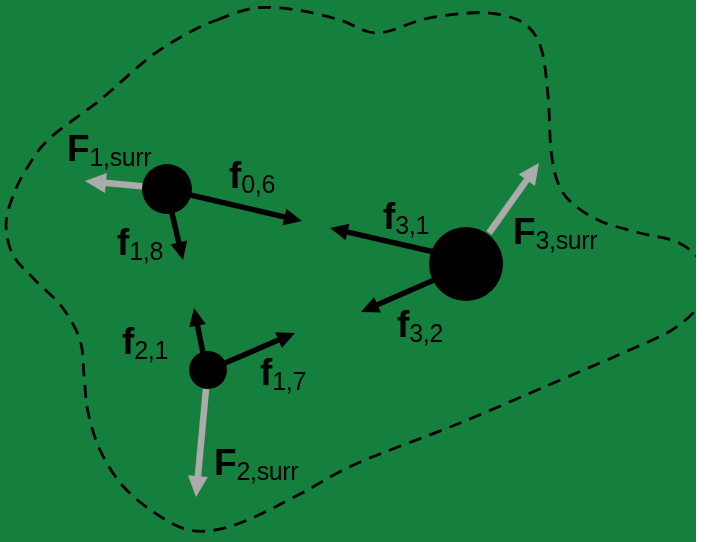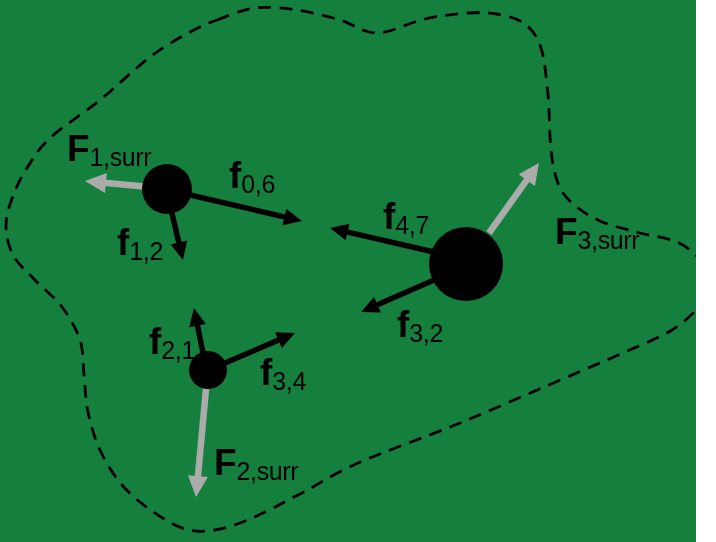--- a/index.html
+++ b/index.html
@@ -71,21 +71,21 @@
       <polygon points="295,333 281.8037034975979,347.9032801295785 275.10707542175203,332.2778146192715" fill="#000000"></polygon>
       <line x1="206" y1="389" x2="197.751766000654" y2="478.08092719293694" stroke="#ababab" stroke-width="6.5"></line>
       <polygon points="196,497 187.97875568121597,475.1674637392177 207.89356916233496,477.0114279504324" fill="#ababab"></polygon>
       <circle cx="167" cy="189" r="25" fill="#000000"></circle>
       <circle cx="208" cy="370" r="19" fill="#000000"></circle>
       <circle cx="466" cy="264" r="37" fill="#000000"></circle>
     </svg>
   <div id="labels-layer">
       <div class="force-label" style="left: 67px; top: 130px;"><span class="main">F</span><span class="sub">1,surr</span></div>
       <div class="force-label" style="left: 229px; top: 157px;"><span class="main">f</span><span class="sub">0,6</span></div>
-      <div class="force-label" style="left: 117px; top: 224px;"><span class="main">f</span><span class="sub">1,2</span></div>
-      <div class="force-label" style="left: 383px; top: 198px;"><span class="main">f</span><span class="sub">4,7</span></div>
+      <div class="force-label" style="left: 117px; top: 224px;"><span class="main">f</span><span class="sub">1,8</span></div>
+      <div class="force-label" style="left: 383px; top: 198px;"><span class="main">f</span><span class="sub">3,1</span></div>
       <div class="force-label" style="left: 397px; top: 306px; text-align: right;"><span class="main">f</span><span class="sub">3,2</span></div>
-      <div class="force-label" style="left: 513px; top: 213px; margin-left: 42px;"><span class="main">F</span><span class="sub">3,surr</span></div>
-      <div class="force-label" style="left: 149px; top: 323px; text-align: right;"><span class="main">f</span><span class="sub">2,1</span></div>
-      <div class="force-label" style="left: 260px; top: 354px;"><span class="main">f</span><span class="sub">3,4</span></div>
+      <div class="force-label" style="left: 513px; top: 213px;"><span class="main">F</span><span class="sub">3,surr</span></div>
+      <div class="force-label" style="left: 122px; top: 323px; text-align: right;"><span class="main">f</span><span class="sub">2,1</span></div>
+      <div class="force-label" style="left: 260px; top: 354px;"><span class="main">f</span><span class="sub">1,7</span></div>
       <div class="force-label" style="left: 214px; top: 444px; text-align: right;"><span class="main">F</span><span class="sub">2,surr</span></div>
     </div>
 </div>
 
 </body></html>

